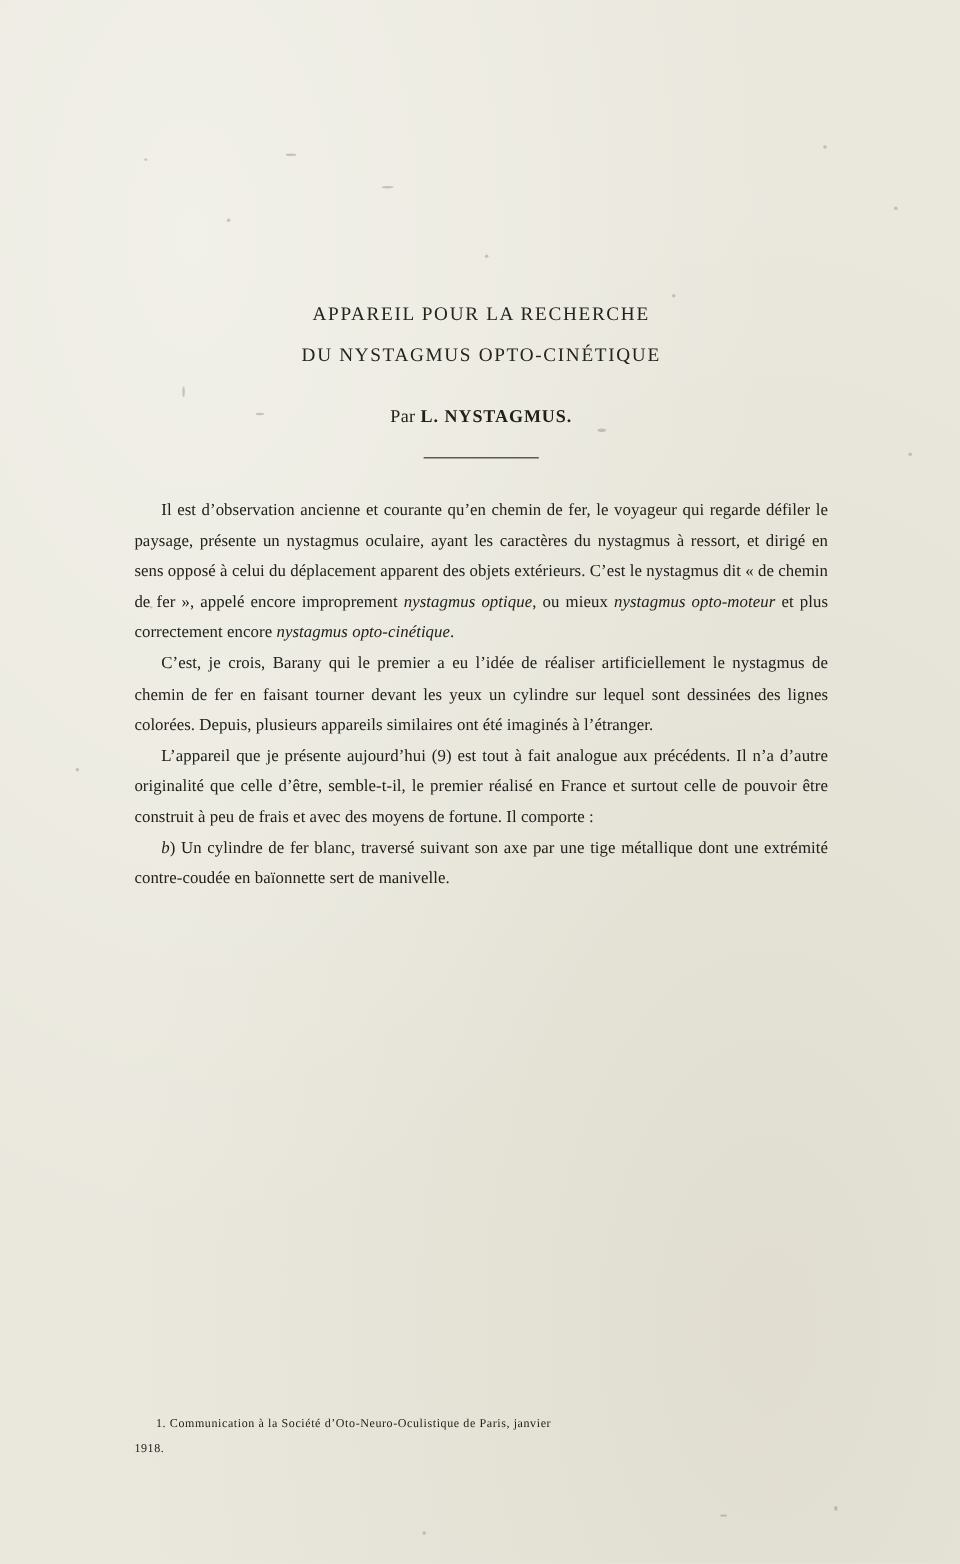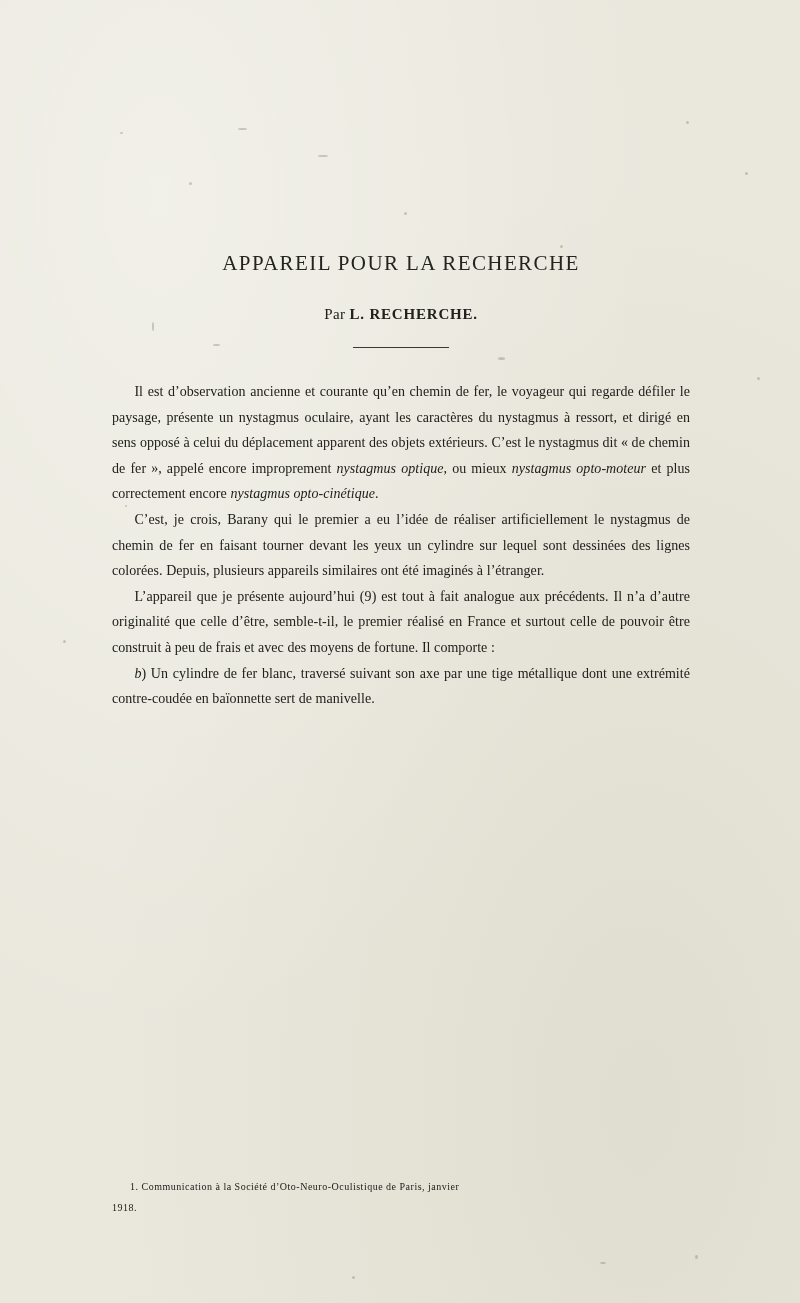--- a/index.html
+++ b/index.html
@@ -32,21 +32,21 @@
     position: absolute;
     left: 112px;
     top: 0;
     width: 578px;
   }
   .title-block {
     margin-top: 246px;
     text-align: center;
   }
   .title-line {
-    font-size: 21px;
+    font-size: 16px;
     letter-spacing: 1.4px;
     line-height: 34px;
     color: #23231f;
   }
   .byline {
     text-align: center;
     margin-top: 26px;
     font-size: 15px;
     letter-spacing: 0.4px;
   }
@@ -110,24 +110,25 @@
   <div class="speck" style="left:695px;top:1255px;width:3px;height:4px;"></div>
   <div class="speck" style="left:600px;top:1262px;width:6px;height:2px;"></div>
   <div class="speck" style="left:352px;top:1276px;width:3px;height:3px;"></div>
   <div class="speck" style="left:63px;top:640px;width:3px;height:3px;"></div>
 </div>
 
 <div class="content">
 
   <div class="title-block">
     <div class="title-line">APPAREIL POUR LA RECHERCHE</div>
+    <div class="title-line">DU NYSTAGMUS OPTO-CINÉTIQUE</div>
   </div>
 
   <div class="byline">
-    <span>Par </span><span class="author">L. RECHERCHE.</span>
+    <span>Par </span><span class="author">L. NYSTAGMUS.</span>
   </div>
 
   <div class="rule"></div>
 
   <div class="body-text">
     <p>Il est d’observation ancienne et courante qu’en chemin de fer, le voyageur qui regarde défiler le paysage, présente un nystagmus oculaire, ayant les caractères du nystagmus à ressort, et dirigé en sens opposé à celui du déplacement apparent des objets extérieurs. C’est le nystagmus dit « de chemin de fer », appelé encore improprement <em>nystagmus optique</em>, ou mieux <em>nystagmus opto-moteur</em> et plus correctement encore <em>nystagmus opto-cinétique</em>.</p>
     <p>C’est, je crois, Barany qui le premier a eu l’idée de réaliser artificiellement le nystagmus de chemin de fer en faisant tourner devant les yeux un cylindre sur lequel sont dessinées des lignes colorées. Depuis, plusieurs appareils similaires ont été imaginés à l’étranger.</p>
     <p>L’appareil que je présente aujourd’hui (9) est tout à fait analogue aux précédents. Il n’a d’autre originalité que celle d’être, semble-t-il, le premier réalisé en France et surtout celle de pouvoir être construit à peu de frais et avec des moyens de fortune. Il comporte :</p>
     <p><em>b</em>) Un cylindre de fer blanc, traversé suivant son axe par une tige métallique dont une extrémité contre-coudée en baïonnette sert de manivelle.</p>
   </div>

